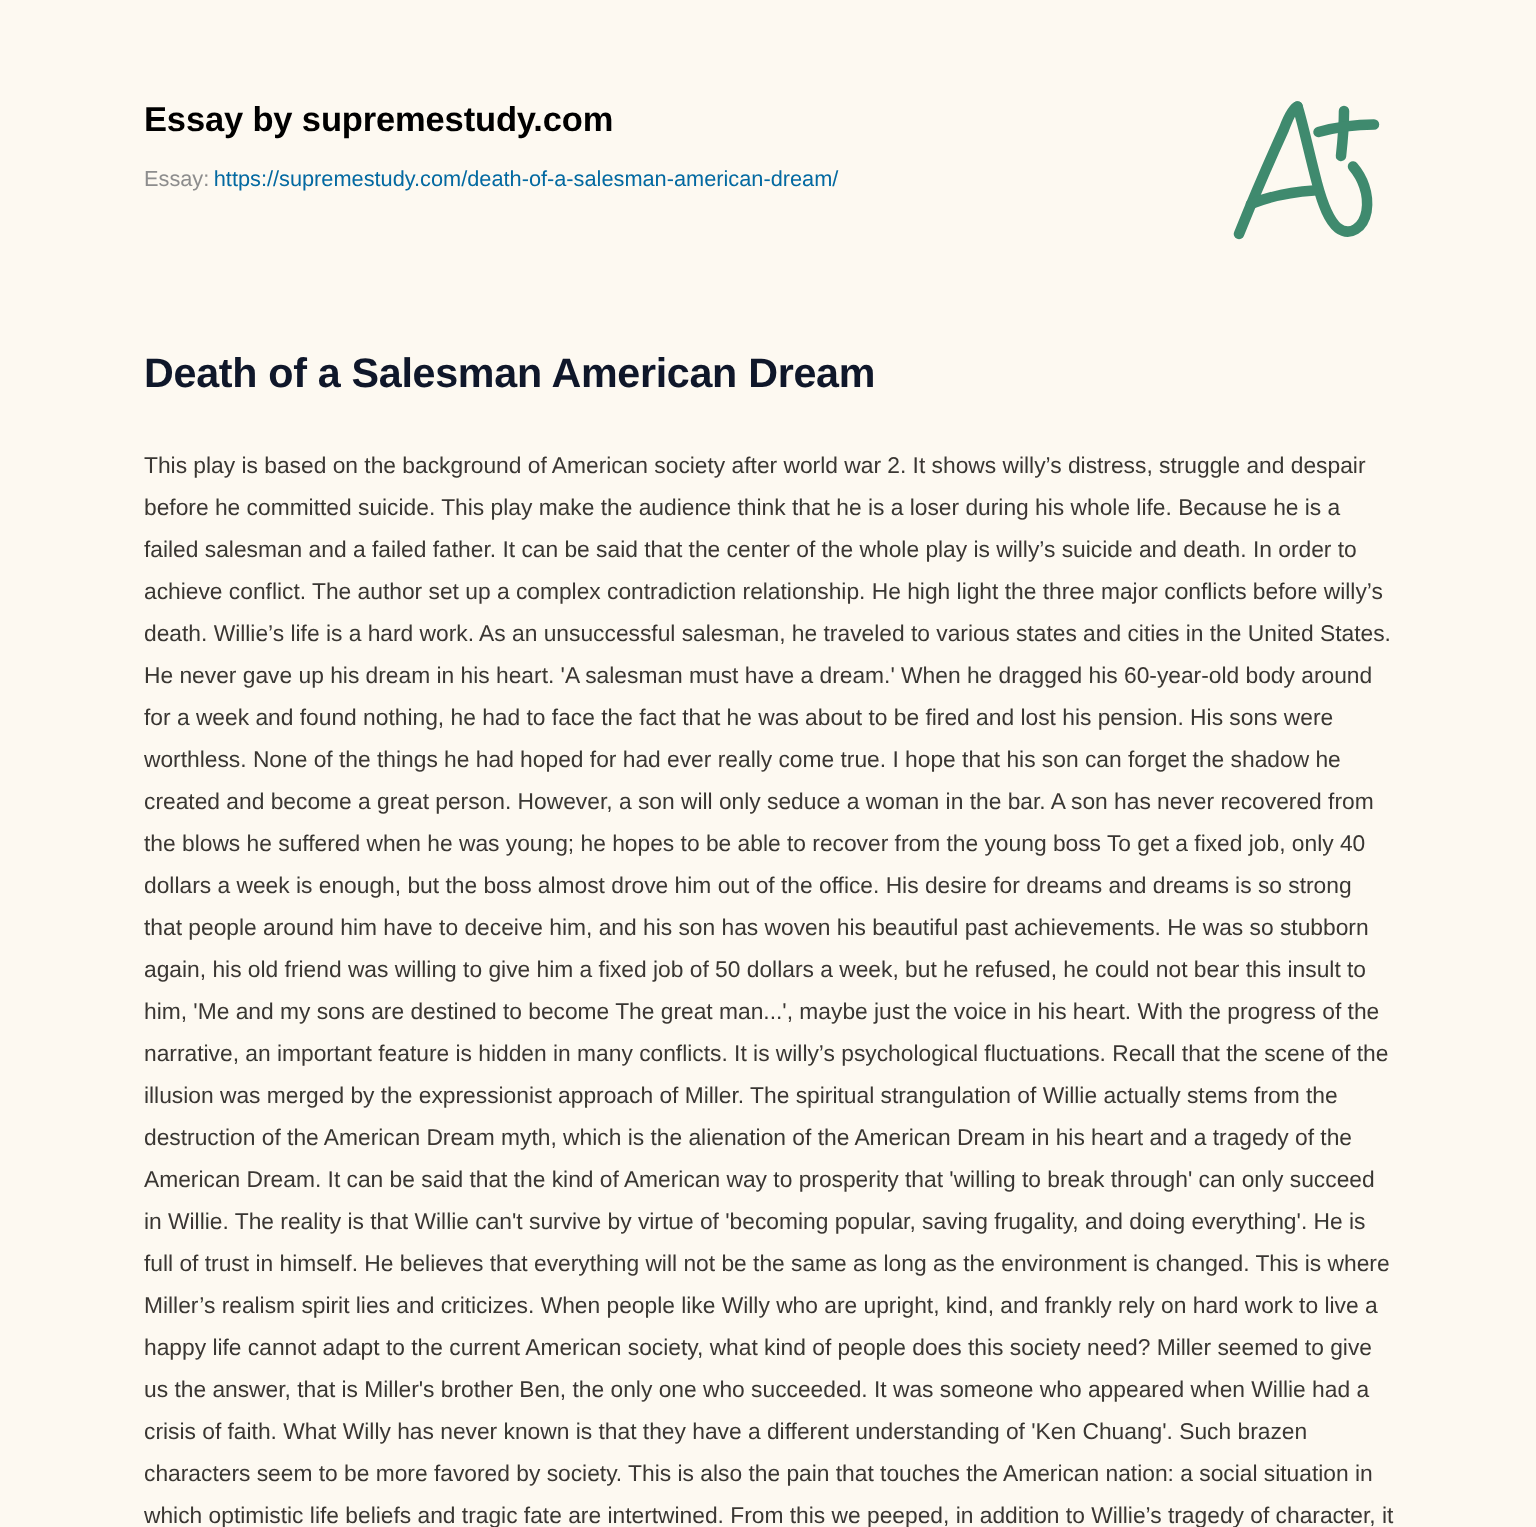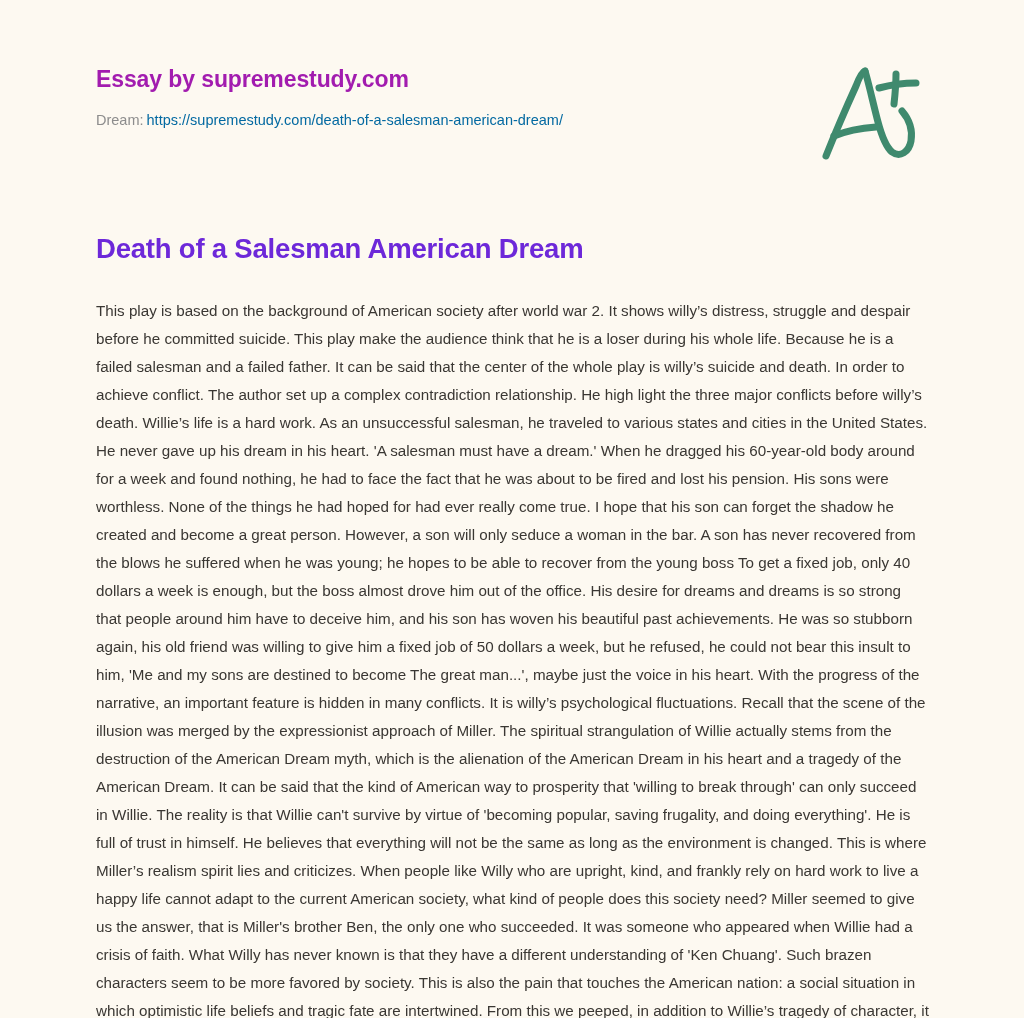--- a/index.html
+++ b/index.html
@@ -28,21 +28,21 @@
     position: absolute;
     left: 96px;
     top: 66px;
     right: 96px;
     height: 110px;
   }
 
   .byline {
     font-size: 23px;
     font-weight: bold;
-    color: #a21caf;
+    color: #000000;
     letter-spacing: -0.1px;
     line-height: 1.2;
     margin: 0;
     white-space: nowrap;
   }
 
   .source-line {
     margin-top: 17px;
     font-size: 14.5px;
     line-height: 1.3;
@@ -78,21 +78,21 @@
   .article {
     position: absolute;
     left: 96px;
     top: 232px;
     width: 834px;
   }
 
   .article-title {
     font-size: 27.5px;
     font-weight: bold;
-    color: #6d28d9;
+    color: #0f172a;
     line-height: 1.25;
     letter-spacing: -0.2px;
     margin: 0 0 0 0;
   }
 
   .article-body {
     margin-top: 31px;
     font-size: 15.2px;
     line-height: 28px;
     color: #3a3733;
@@ -105,21 +105,21 @@
 </style>
 </head>
 <body>
 
 <div class="page">
 
   <div class="header">
     <div class="byline">Essay by supremestudy.com</div>
 
     <div class="source-line">
-      <span class="source-label">Dream:</span><a class="source-url" href="#">https://supremestudy.com/death-of-a-salesman-american-dream/</a>
+      <span class="source-label">Essay:</span><a class="source-url" href="#">https://supremestudy.com/death-of-a-salesman-american-dream/</a>
     </div>
   </div>
 
   <div class="logo">
     <svg viewBox="0 0 120 110" xmlns="http://www.w3.org/2000/svg">
       <g fill="none" stroke="#3f8a6e" stroke-linecap="round" stroke-linejoin="round">
 
         <path d="M14 98 C 22 78, 34 50, 44 28 C 47 20, 50 14, 53 13" stroke-width="7"></path>
 
         <path d="M53 13 C 56 22, 61 45, 66 64 C 70 79, 74 89, 80 94

